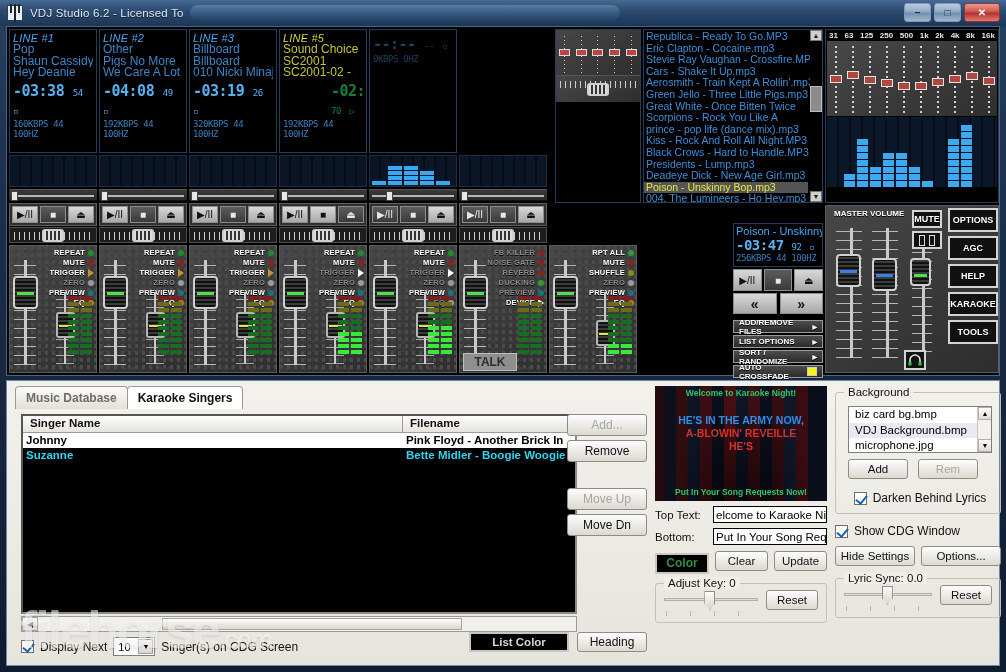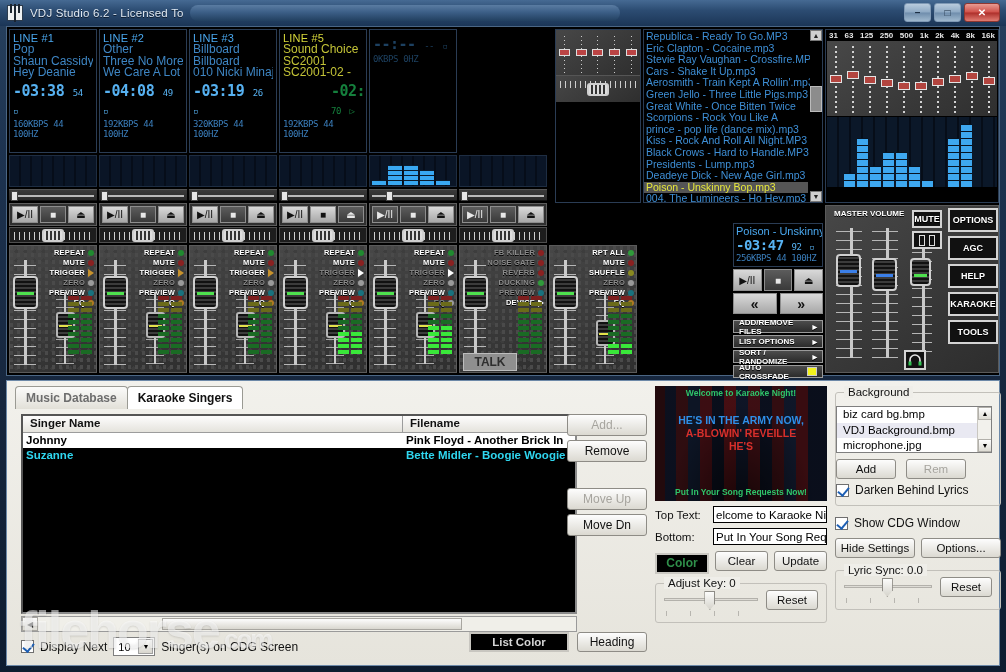--- a/index.html
+++ b/index.html
@@ -49,21 +49,21 @@
   
   .deck {
     position:absolute; left:6px; top:26px; width:994px; height:350px;
     background:#000; border:1px solid #4b6684;
   }
   .lines { position:absolute; left:2px; top:2px; display:flex; }
   .line {
     width:88px; height:124px; background:#000; border:1px solid #2a3c54;
     margin-right:2px; padding:2px 3px; position:relative; overflow:hidden;
   }
-  .line .l1 { font-size:11px; color:#4aa8ef; font-family:"Liberation Sans",sans-serif; letter-spacing:.2px; }
+  .line .l1 { font-size:11px; color:#4aa8ef; font-family:"Liberation Sans",sans-serif; letter-spacing:.2px;font-style:italic; }
   .line .l1.y { color:#d8d83a; }
   .line .meta { font-size:12px; color:#3e86c4; line-height:11.5px; white-space:nowrap; overflow:hidden; }
   .line .meta.y { color:#c3c337; }
   .line .time {
     font-family:"DejaVu Sans Mono", monospace; color:#57b2f2; font-size:15px;
     font-weight:bold; letter-spacing:-0.5px; margin-top:3px;
   }
   .line .time.y { color:#15803d;margin-left:48px; }
   .line .time small { font-size:9px; font-weight:normal; }
   .line .kbps {
@@ -370,21 +370,21 @@
         <div class="l1">LINE #1</div>
         <div class="meta">Pop</div>
         <div class="meta">Shaun Cassidy</div>
         <div class="meta">Hey Deanie</div>
         <div class="time"><span>-03:38</span> <small>54</small> <small>▫</small></div>
         <div class="kbps"><span>160</span>KBPS <span>44 100</span>HZ</div>
       </div>
       <div class="line">
         <div class="l1">LINE #2</div>
         <div class="meta">Other</div>
-        <div class="meta">Three No More</div>
+        <div class="meta">Pigs No More</div>
         <div class="meta">We Care A Lot</div>
         <div class="time"><span>-04:08</span> <small>49</small> <small>▫</small></div>
         <div class="kbps"><span>192</span>KBPS <span>44 100</span>HZ</div>
       </div>
       <div class="line">
         <div class="l1">LINE #3</div>
         <div class="meta">Billboard</div>
         <div class="meta">Billboard</div>
         <div class="meta">010 Nicki Minaj -</div>
         <div class="time"><span>-03:19</span> <small>26</small> <small>▫</small></div>
@@ -1298,36 +1298,36 @@
             <div class="strack"></div>
             <div class="sknob" style="left:43%"></div>
             <div class="sticks"></div>
           </div>
           <div class="btn sm" style="width:52px">Reset</div>
         </div>
       </div>
     </div>
 
     <div class="bgpanel">
-      <div class="group" style="margin-top:6px;padding:8px 8px 8px 0">
+      <div class="group" style="margin-top:6px;padding:8px 8px 8px 12px">
         <div class="gtitle">Background</div>
         <div class="filelist">
           <div class="fi">biz card bg.bmp</div>
           <div class="fi sel">VDJ Background.bmp</div>
           <div class="fi">microphone.jpg</div>
           <div class="fsb">
             <div class="a">▲</div>
             <div class="a" style="position:absolute;bottom:0">▼</div>
           </div>
         </div>
         <div style="display:flex;gap:10px;margin-top:6px;">
           <div class="btn sm" style="width:60px">Add</div>
           <div class="btn sm disabled" style="width:60px">Rem</div>
         </div>
-        <div style="display:flex;align-items:center;gap:6px;">
+        <div style="display:flex;align-items:center;gap:6px;margin-top:8px;justify-content:center;">
           <div class="chk on"></div>
           <span class="lbltxt">Darken Behind Lyrics</span>
         </div>
       </div>
 
       <div style="display:flex;align-items:center;gap:6px;margin-top:10px;">
         <div class="chk on"></div>
         <span class="lbltxt">Show CDG Window</span>
       </div>
 

